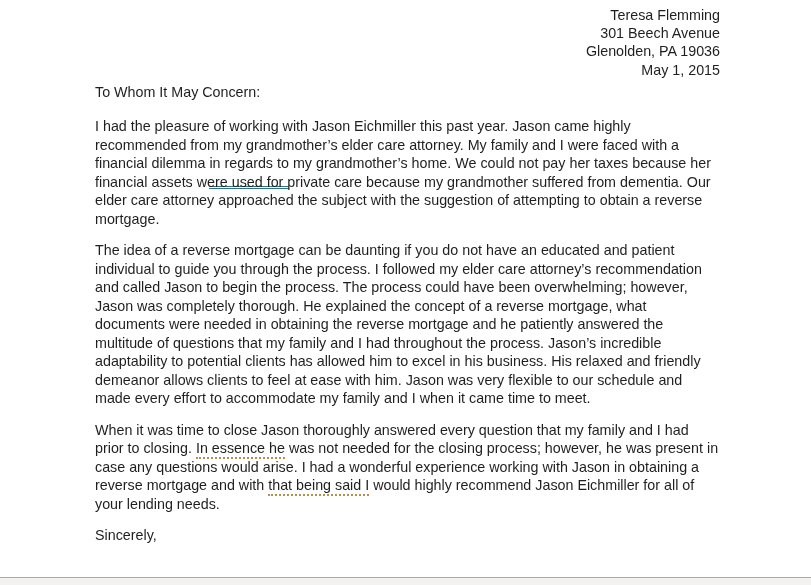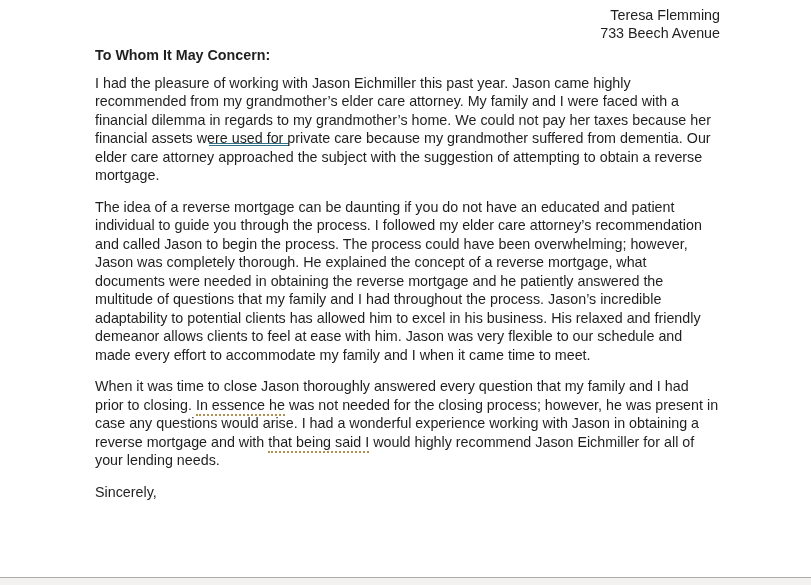--- a/index.html
+++ b/index.html
@@ -25,21 +25,21 @@
     background:var(--page-bg);
     font-size:14.3px;line-height:18.5px;
     overflow:hidden;
   }
   .sender-block{
     text-align:right;
     margin:0 0 4px 0;
   }
   .sender-block div{line-height:18.2px;}
   .recipient{margin:0 0 14px 0;}
-  .salutation{margin:0 0 9px 0;font-weight:bold;}
+  .salutation{margin:0 0 16px 0;}
   .letter-body p{margin:0 0 13px 0;}
   .closing{margin:0 0 2px 0;}
   .run-normal{}
   .run-grammar{
     border-bottom:3px double var(--grammar-underline);
     padding-bottom:15px;
   }
   .run-suggestion{
     border-bottom:2px dotted var(--suggestion-underline);
     padding-bottom:1px;
@@ -51,21 +51,23 @@
     background:var(--canvas-bg);
   }
 </style>
 </head>
 <body>
 
 <div class="page">
 
   <div class="sender-block">
     <div>Teresa Flemming</div>
-    <div>733 Beech Avenue</div>
+    <div>301 Beech Avenue</div>
+    <div>Glenolden, PA 19036</div>
+    <div>May 1, 2015</div>
   </div>
 
 
   <div class="salutation">To Whom It May Concern:</div>
 
   <div class="letter-body">
       <p><span class="run-normal">I had the pleasure of working with Jason Eichmiller this past year. Jason came highly recommended from my grandmother’s elder care attorney. My family and I were faced with a financial dilemma </span><span class="run-grammar">in regards to</span><span class="run-normal"> my grandmother’s home. We could not pay her taxes because her financial assets were used for private care because my grandmother suffered from dementia. Our elder care attorney approached the subject with the suggestion of attempting to obtain a reverse mortgage.</span></p>
       <p><span class="run-normal">The idea of a reverse mortgage can be daunting if you do not have an educated and patient individual to guide you through the process. I followed my elder care attorney’s recommendation and called Jason to begin the process. The process could have been overwhelming; however, Jason was completely thorough. He explained the concept of a reverse mortgage, what documents were needed in obtaining the reverse mortgage and he patiently answered the multitude of questions that my family and I had throughout the process. Jason’s incredible adaptability to potential clients has allowed him to excel in his business. His relaxed and friendly demeanor allows clients to feel at ease with him. Jason was very flexible to our schedule and made every effort to accommodate my family and I when it came time to meet.</span></p>
       <p><span class="run-normal">When it was time to close Jason thoroughly answered every question that my family and I had prior to closing. </span><span class="run-suggestion">In essence he</span><span class="run-normal"> was not needed for the closing process; however, he was present in case any questions would arise. I had a wonderful experience working with Jason in obtaining a reverse mortgage and with </span><span class="run-suggestion">that being said I</span><span class="run-normal"> would highly recommend Jason Eichmiller for all of your lending needs.</span></p>
     </div>

